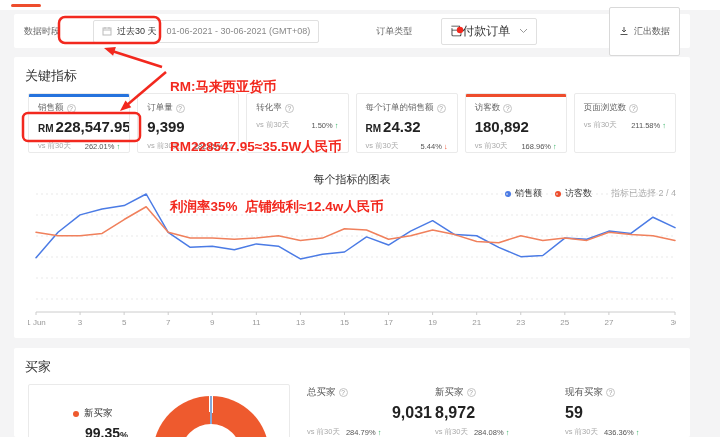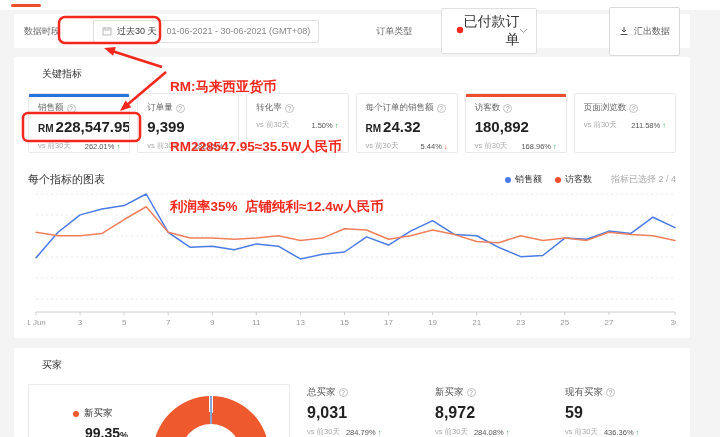--- a/index.html
+++ b/index.html
@@ -8,38 +8,38 @@
   .top-strip { position:absolute; left:0; top:0; width:720px; height:10px; background:#fff; }
   .tab-dash { position:absolute; left:11px; top:4px; width:30px; height:3px; background:#ee4d2d; border-radius:2px; }
   .panel { position:absolute; background:#fff; border-radius:2px; }
   .panel-filter { left:14px; top:14px; width:676px; height:34px; display:flex; align-items:center; padding:0 10px;gap:19px; }
   .flabel { font-size:9px; color:#666; }
   .date-ctrl { margin-left:14px; display:flex; align-items:center; gap:5px; border:1px solid #e0e0e0; border-radius:2px; padding:4px 8px; background:#fff;justify-content:center; }
   .date-bold { font-size:9px; color:#333; }
   .date-rest { font-size:9px; color:#888; }
   .ordertype-label { margin-left:38px; }
   .select-box { margin-left:10px; width:96px; display:flex; align-items:center; justify-content:space-between; border:1px solid #e0e0e0; border-radius:2px; padding:4px 8px; background:#fff; }
-  .select-box span { font-size:14px; color:#333;text-align:right; }
+  .select-box span { font-size:12px; color:#333; }
   .export-btn { margin-left:auto; display:flex; align-items:center; gap:5px; border:1px solid #d9d9d9; border-radius:2px; padding:17px 9px; background:#fff; font-size:9px; color:#555; cursor:pointer; }
   .panel-metrics { left:14px; top:57px; width:676px; height:281px; }
-  .sec-title { position:absolute; left:28px; top:10px; font-size:10px; color:#333; }
+  .sec-title { position:absolute; left:11px; top:10px; font-size:13px; color:#333; }
   .cards-row { position:absolute; left:14px; top:36px; right:14px; display:flex; gap:7px; }
   .metric-card { flex:1; position:relative; border:1px solid #eaeaea; border-radius:2px; background:#fff; height:60px; padding:8px 9px 6px; overflow:hidden; }
   .accent-strip { display:none; position:absolute; left:0; top:0; right:0; height:3px; }
   .mc-title { display:flex; align-items:center; gap:3px; font-size:8.5px; color:#666; white-space:nowrap; }
   .qicon { width:9px; height:9px; min-width:9px; border:1px solid #c4c4c4; border-radius:50%; font-size:6.5px; color:#999; display:inline-flex; align-items:center; justify-content:center; }
   .mc-value { margin-top:4px; font-size:15px; font-weight:bold; color:#222; white-space:nowrap; }
   .mc-prefix { font-size:10px; font-weight:bold; margin-right:2px; }
   .mc-suffix { font-size:9px; font-weight:bold; }
   .mc-vs { margin-top:6px; display:flex; justify-content:space-between; align-items:center; }
   .vs-label { font-size:7.5px; color:#aaa; }
   .chg { font-size:7.5px; color:#555; white-space:nowrap; }
   .chg-arrow.up { color:#2cae5e; font-weight:bold; }
   .chg-arrow.down { color:#ee4d2d; font-weight:bold; }
-  .chart-header { position:absolute; left:14px; right:14px; top:115px; display:flex; align-items:center; }
+  .chart-header { position:absolute; left:14px; right:14px; top:115px; display:flex; align-items:center;flex-direction:column; }
   .chart-title { font-size:11px; color:#333; }
   .chart-legend { margin-left:auto; display:flex; align-items:center; gap:13px; }
   .legend-item { display:flex; align-items:center; gap:4px; font-size:9px; color:#333; }
   .dot { width:6px; height:6px; border-radius:50%; background:#999; }
   .legend-note { font-size:9px; color:#aaa; margin-left:6px; }
   #line-chart { position:absolute; left:14px; top:132px; }
   .panel-buyers { left:14px; top:348px; width:676px; height:89px; overflow:visible; }
   .buyers-card { position:absolute; left:14px; top:36px; width:262px; height:120px; border:1px solid #eaeaea; border-radius:2px; background:#fff; }
   .donut-legend { position:absolute; left:44px; top:22px; }
   .dl-row { display:flex; align-items:center; gap:5px; font-size:9.5px; color:#333; }
@@ -224,21 +224,21 @@
   <div class="buyers-card">
     <div class="donut-legend">
       <div class="dl-row">
           <span class="dot" id="donut-legend-dot" style="background: rgb(238, 90, 46);"></span>
           <span>新买家</span>
         </div>
       <div class="dl-value"><span>99.35</span><span class="dl-suffix">%</span></div>
     </div>
     <div class="donut-ring" id="donut-ring" style="background: conic-gradient(from -2.07deg, rgb(255, 255, 255) 0deg, rgb(255, 255, 255) 0.9deg, rgb(133, 168, 216) 0.9deg, rgb(133, 168, 216) 3.24deg, rgb(255, 255, 255) 3.24deg, rgb(255, 255, 255) 4.14deg, rgb(238, 90, 46) 4.14deg, rgb(238, 90, 46) 360deg);"></div>
   </div>
-  <div class="bstat" style="left:293px;">
+  <div class="bstat" style="left:293px;text-align:right;">
     <div class="mc-title">
         <span>总买家</span>
         <span class="qicon">?</span>
       </div>
     <div class="bstat-value">9,031</div>
     <div class="bstat-vs">
         <span class="vs-label">vs 前30天</span>
         <span class="chg"><span>284.79%</span> <span class="chg-arrow up">↑</span></span>
       </div>
   </div>

